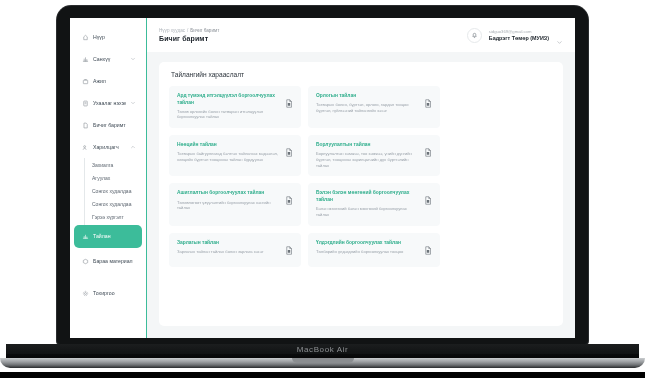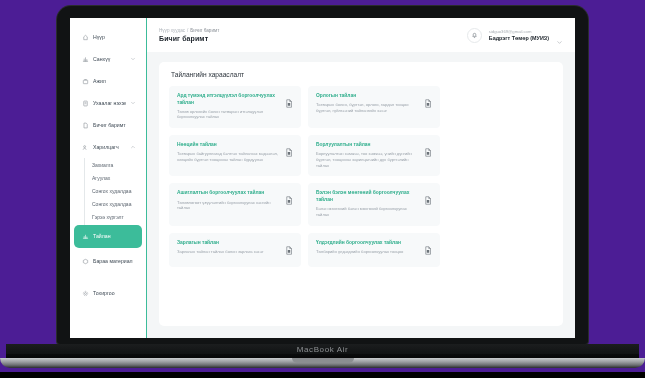--- a/index.html
+++ b/index.html
@@ -1,21 +1,21 @@
 <!DOCTYPE html>
 <html><head>
 <meta charset="utf-8">
 <style>
   html,body{margin:0;padding:0;}
   body{
     width:645px;height:378px;overflow:hidden;
     background:#000000;
     font-family:"Liberation Sans","DejaVu Sans",sans-serif;
   }
-  .stage{position:relative;width:645px;height:372px;background:#4c1d95;}
+  .stage{position:relative;width:645px;height:372px;background:#ffffff;}
 
   
   .laptop{position:absolute;left:0;top:0;width:645px;height:378px;}
 
   .lid{
     position:absolute;left:57px;top:6px;width:531px;height:338px;
     background:#111314;border-radius:14px 14px 3px 3px;
     box-shadow:0 0 0 1px #2a2c2e;
   }
   .screen{

